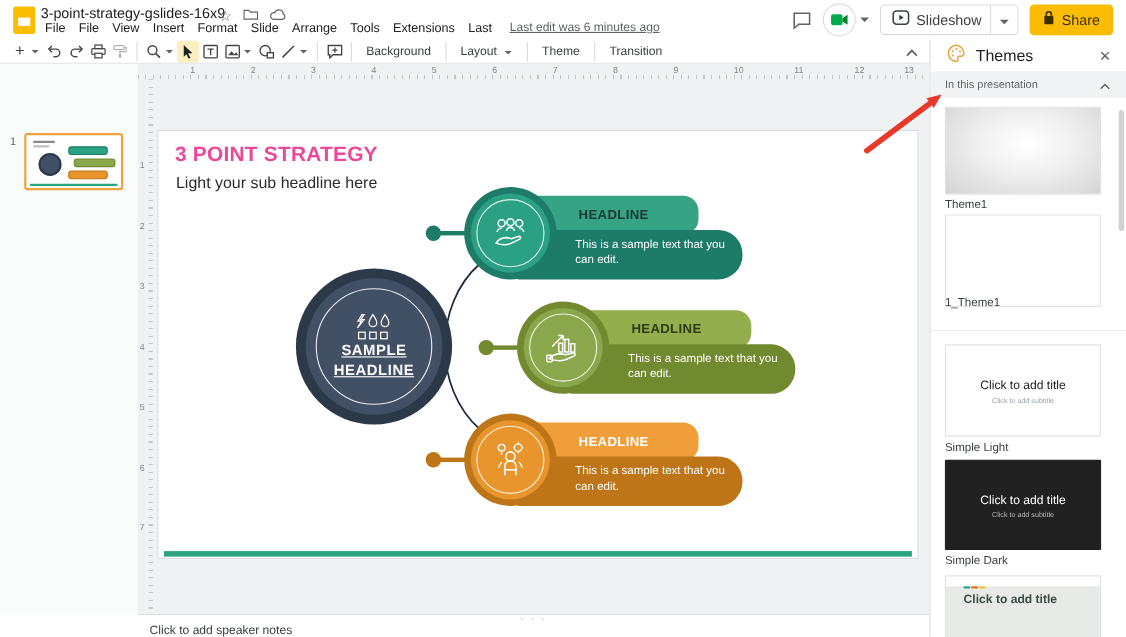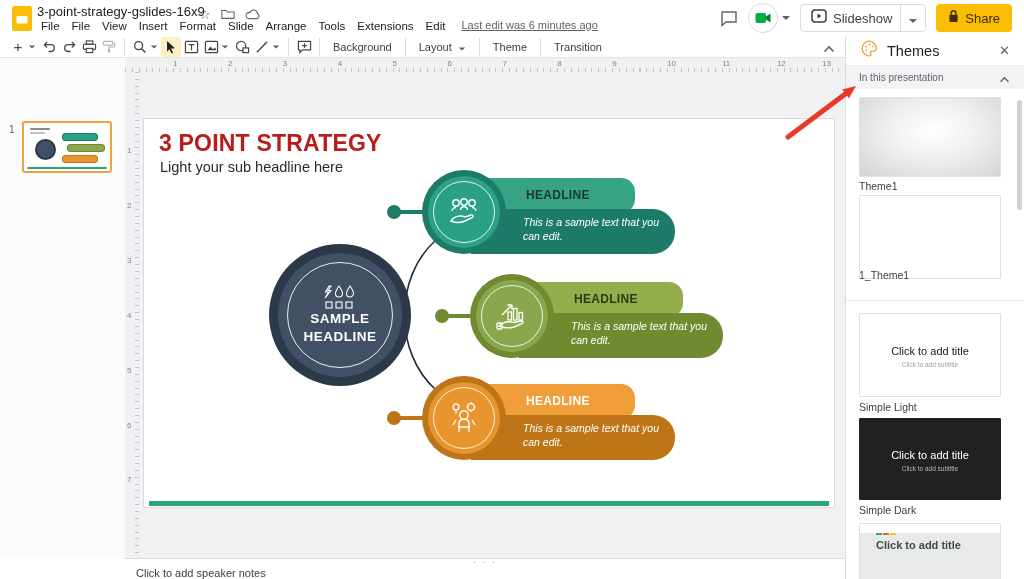--- a/index.html
+++ b/index.html
@@ -58,35 +58,35 @@
     background-size:100% 4px; background-position:0 100%; background-repeat:no-repeat; }
   #v-ruler { position:absolute; left:0; top:14px; width:14px; height:486px;
     background-image:repeating-linear-gradient(to bottom,#c2c6ca 0 1px,transparent 1px 6.86px);
     background-size:4px 100%; background-position:100% 0; background-repeat:no-repeat; }
   .ruler-num { position:absolute; font-size:8px; color:#80868b; top:1px; }
   #v-ruler .ruler-num { left:2px; top:auto; }
 
   
   #slide { position:absolute; left:18px; top:60px; width:692px; height:390px; background:#fff;
     border:1px solid #d8dadd; }
-  #slide-title { position:absolute; left:15px; top:11px; font-size:23px; font-weight:700;
-    color:#b91c1c; letter-spacing:.2px; }
+  #slide-title { position:absolute; left:15px; top:11px; font-size:19px; font-weight:700;
+    color:#ec4899; letter-spacing:.2px; }
   #slide-subtitle { position:absolute; left:16px; top:40px; font-size:14.5px; color:#2b2b2b; }
   #arc-svg { position:absolute; left:0; top:0; z-index:1; }
   .strategy-item { position:absolute; width:300px; height:84px; }
   .item-dot { position:absolute; left:0; top:35px; width:14px; height:14px; border-radius:50%; z-index:2; }
   .item-stub { position:absolute; left:10px; top:40px; width:36px; height:4px; z-index:2; }
   .banner-light { position:absolute; left:67px; top:8px; width:181px; height:35px;
     border-radius:0 14px 14px 0; z-index:2; }
   .banner-light .headline { display:block; line-height:35px; padding-left:72px; font-size:12px;
     font-weight:700; letter-spacing:.3px; }
   .banner-dark { position:absolute; left:84px; top:39px; width:204px; height:45px;
     border-radius:0 22px 22px 0; z-index:2; }
   .banner-dark .body-text { display:block; padding:7px 4px 0 52px; font-size:10.5px; line-height:1.3;
-    color:#fff;font-style:italic; }
+    color:#fff; }
   .item-circle { position:absolute; left:35px; top:0; width:84px; height:84px; border-radius:50%; z-index:3;
     display:flex; align-items:center; justify-content:center; }
   .item-circle .inner { width:72px; height:72px; border-radius:50%; display:flex; align-items:center;
     justify-content:center; }
   .item-circle .ringline { width:62px; height:62px; border:1.5px solid rgba(255,255,255,.85);
     border-radius:50%; display:flex; align-items:center; justify-content:center; }
   .item-teal  .item-dot,.item-teal  .item-stub,.item-teal  .banner-dark,.item-teal  .item-circle { background:#1d7c67; }
   .item-teal  .banner-light { background:#35a384; }
   .item-teal  .inner { background:#2ba183; }
   .item-teal  .headline { color:#1c3a31; }
@@ -98,21 +98,21 @@
   .item-orange .banner-light { background:#f09e39; }
   .item-orange .inner { background:#e8952d; }
   .item-orange .headline { color:#ffffff; }
   #center-circle { position:absolute; left:125px; top:125px; width:142px; height:142px; border-radius:50%;
     background:#2b3949; display:flex; align-items:center; justify-content:center; z-index:2; }
   #center-circle .inner { width:124px; height:124px; border-radius:50%; background:#425066;
     display:flex; align-items:center; justify-content:center; }
   #center-circle .ringline { width:106px; height:106px; border:1.5px solid rgba(255,255,255,.9);
     border-radius:50%; display:flex; flex-direction:column; align-items:center; justify-content:center; }
   #center-circle .ctext { color:#fff; font-weight:700; font-size:13.5px; letter-spacing:.5px;
-    line-height:1.35; text-align:center; }
+    line-height:1.35; text-align:center;text-decoration:underline; }
   #slide-bottom-bar { position:absolute; left:5px; bottom:1px; width:680px; height:5px; background:#2aa37e; }
 
   
   #notes { position:absolute; left:125px; top:558px; width:720px; height:21px; background:#fff;
     border-top:1px solid #dadce0; z-index:2; }
   #notes-handle { position:absolute; left:50%; top:-2px; transform:translateX(-50%); color:#9aa0a6;
     font-size:9px; letter-spacing:2px; }
   #notes-placeholder { position:absolute; left:11px; top:8px; font-size:11px; color:#3c4043; }
 
   
@@ -185,21 +185,21 @@
     <div id="menu-row">
       <span class="menu-item">File</span>
       <span class="menu-item">File</span>
       <span class="menu-item">View</span>
       <span class="menu-item">Insert</span>
       <span class="menu-item">Format</span>
       <span class="menu-item">Slide</span>
       <span class="menu-item">Arrange</span>
       <span class="menu-item">Tools</span>
       <span class="menu-item">Extensions</span>
-      <span class="menu-item">Edit</span>
+      <span class="menu-item">Last</span>
       <span id="last-edit">Last edit was 6 minutes ago</span>
     </div>
     <div id="header-right">
       <span class="hbtn">
         <svg width="18" height="17" viewBox="0 0 18 17">
             <path d="M2 2h14v10H6l-4 3.5z" fill="none" stroke="#5f6368" stroke-width="1.4"></path>
           </svg>
       </span>
       <span class="hbtn">
         <span id="meet-button">

